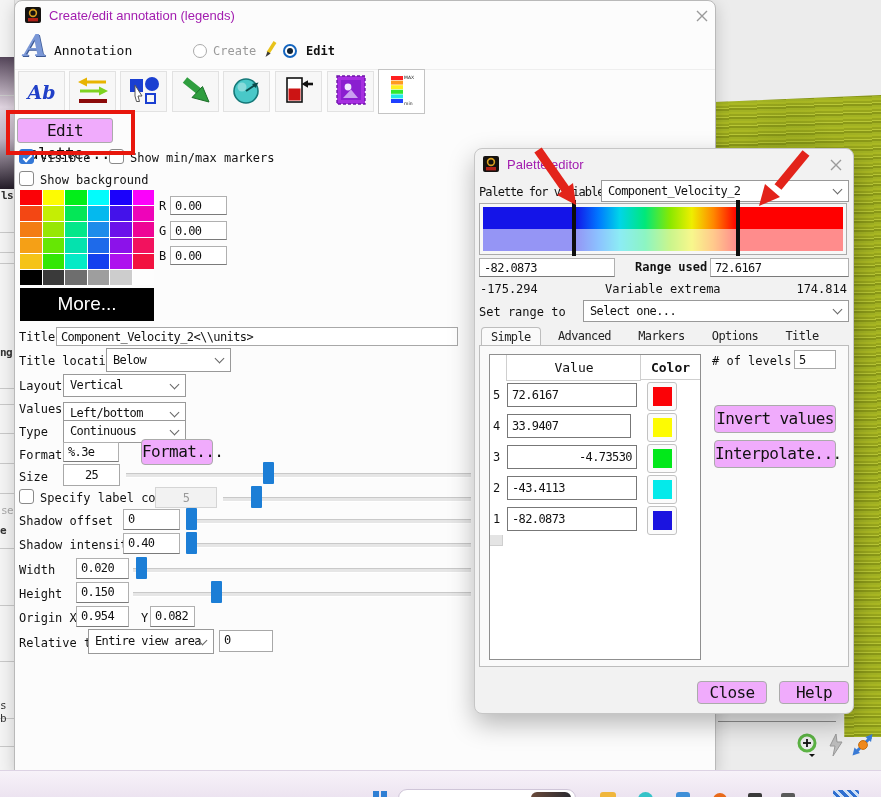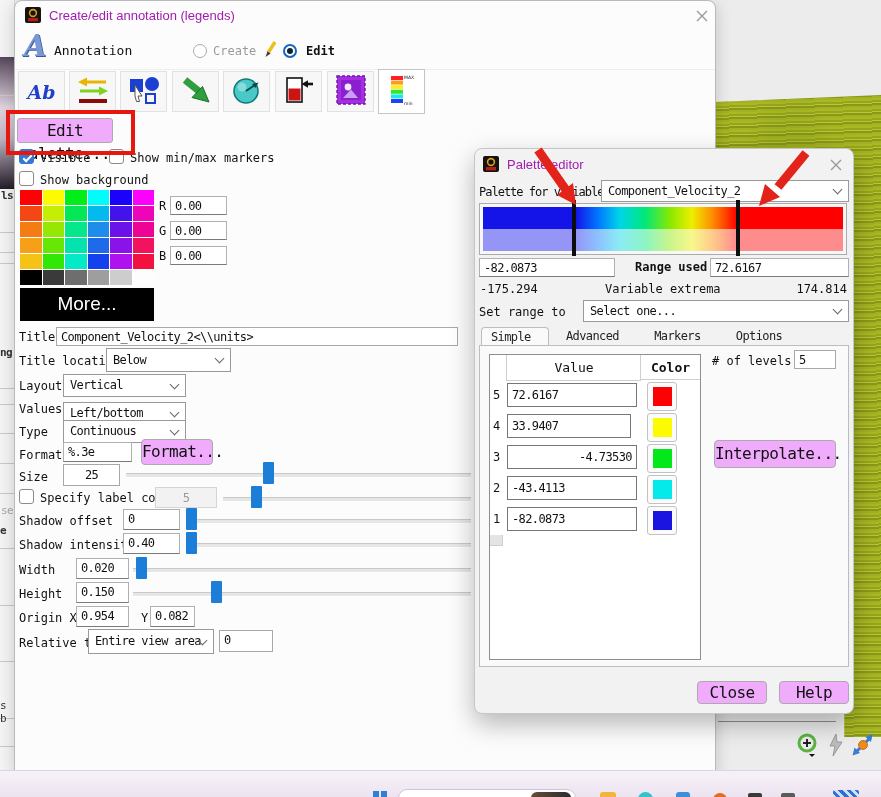--- a/index.html
+++ b/index.html
@@ -44,21 +44,21 @@
   #color-grid{position:absolute;left:5px;top:189px;width:134px;display:grid;
               grid-template-columns:repeat(6,1fr);grid-auto-rows:15px;gap:1px;background:#fff;}
   .cgcell{cursor:pointer;}
   
   .dlg{position:absolute;left:474px;top:148px;width:378px;height:564px;background:#f2f2f2;
        border:1px solid #c6c6c6;border-radius:8px;box-shadow:0 10px 26px rgba(0,0,0,.28);z-index:5;}
   .pal-frame{position:absolute;left:4px;top:54px;width:368px;height:52px;border:1px solid #ababab;background:#f7f7f7;box-sizing:border-box;}
   .pal-strip{position:absolute;left:3px;right:3px;height:22px;}
   .pal-strip.light{box-shadow:inset 0 0 0 60px rgba(255,255,255,0.55);}
   .pal-marker{position:absolute;top:-4px;width:4px;height:56px;background:#0d0d0d;}
-  .tab{display:inline-block;padding:2px 17px 3px 9px;font-size:12px;letter-spacing:-0.6px;cursor:pointer;
+  .tab{display:inline-block;padding:2px 9px 3px 9px;font-size:12px;letter-spacing:-0.6px;cursor:pointer;
        border:1px solid transparent;border-bottom:none;color:#222;}
   .tab.active{background:#fafafa;border-color:#bdbdbd;border-radius:4px 4px 0 0;position:relative;top:1px;}
   .vbox{border:1px solid #777;background:#fff;height:24px;line-height:22px;padding:0 4px;box-sizing:border-box;
         font-size:12px;letter-spacing:-0.6px;overflow:hidden;white-space:nowrap;}
   .swatchbtn{width:28px;height:27px;border:1px solid #c2c2c2;border-radius:3px;background:#fbfbfb;
         display:flex;align-items:center;justify-content:center;cursor:pointer;}
   .swatch{width:19px;height:19px;}
   
   #grass{position:absolute;left:714px;top:95px;width:167px;height:642px;
      background:
@@ -266,21 +266,21 @@
   <span class="lbl" style="left:4px;top:378px;">Layout</span>
   <div class="sel" style="left:48px;top:373px;width:123px;height:23px;"><span>Vertical</span><span class="chev"></span></div>
 
   <span class="lbl" style="left:4px;top:401px;">Values</span>
   <div class="sel" style="left:48px;top:401px;width:123px;height:23px;"><span>Left/bottom</span><span class="chev"></span></div>
 
   <span class="lbl" style="left:4px;top:424px;">Type</span>
   <div class="sel" style="left:48px;top:419px;width:123px;height:23px;"><span>Continuous</span><span class="chev"></span></div>
 
   <span class="lbl" style="left:4px;top:447px;">Format</span>
-  <div class="inp" style="left:48px;top:441px;width:69px;height:20px;">%.3e</div>
+  <div class="inp" style="left:48px;top:441px;width:56px;height:20px;">%.3e</div>
   <div class="btn" style="left:126px;top:438px;width:72px;height:26px;line-height:24px;">Format...</div>
 
   <span class="lbl" style="left:4px;top:469px;">Size</span>
   <div class="inp plain" style="left:48px;top:463px;width:57px;height:22px;text-align:center;line-height:19px;">25</div>
   <div class="track" style="left:111px;top:472px;width:345px;"></div>
   <div class="handle" style="left: 248px; top: 461px; background: rgb(28, 126, 214);"></div>
 
   <span class="cb" style="left:4px;top:488px;"></span>
   <span class="lbl" style="left:25px;top:490px;">Specify label count</span>
   <div class="inp disabled" style="left:140px;top:486px;width:62px;height:21px;text-align:center;line-height:18px;">5</div>
@@ -411,20 +411,21 @@
           <span class="abs" style="left:3px;top:8px;">1</span>
           <div class="abs vbox" style="left:17px;top:3px;width:130px;">-82.0873</div>
           <div class="abs swatchbtn" style="left:157px;top:2px;">
               <div class="swatch" style="background-color: rgb(27, 20, 224);"></div>
             </div>
         </div>
       </div>
       <div class="abs" style="left:0;top:180px;width:12px;height:10px;background:#e4e4e4;border-right:1px solid #cfcfcf;border-bottom:1px solid #cfcfcf;"></div>
     </div>
 
+    <div class="btn" style="left:234px;top:59px;width:122px;height:28px;line-height:26px;">Invert values</div>
     <div class="btn" style="left:234px;top:94px;width:122px;height:28px;line-height:26px;">Interpolate...</div>
   </div>
 
   <div class="btn" style="left:222px;top:532px;width:70px;height:23px;line-height:21px;">Close</div>
   <div class="btn" style="left:304px;top:532px;width:70px;height:23px;line-height:21px;">Help</div>
 </div>
 
 <svg id="arrows" width="881" height="797">
   <g>
     <line x1="538" y1="150" x2="566" y2="190" stroke-width="9" stroke="#e3231a"></line>

